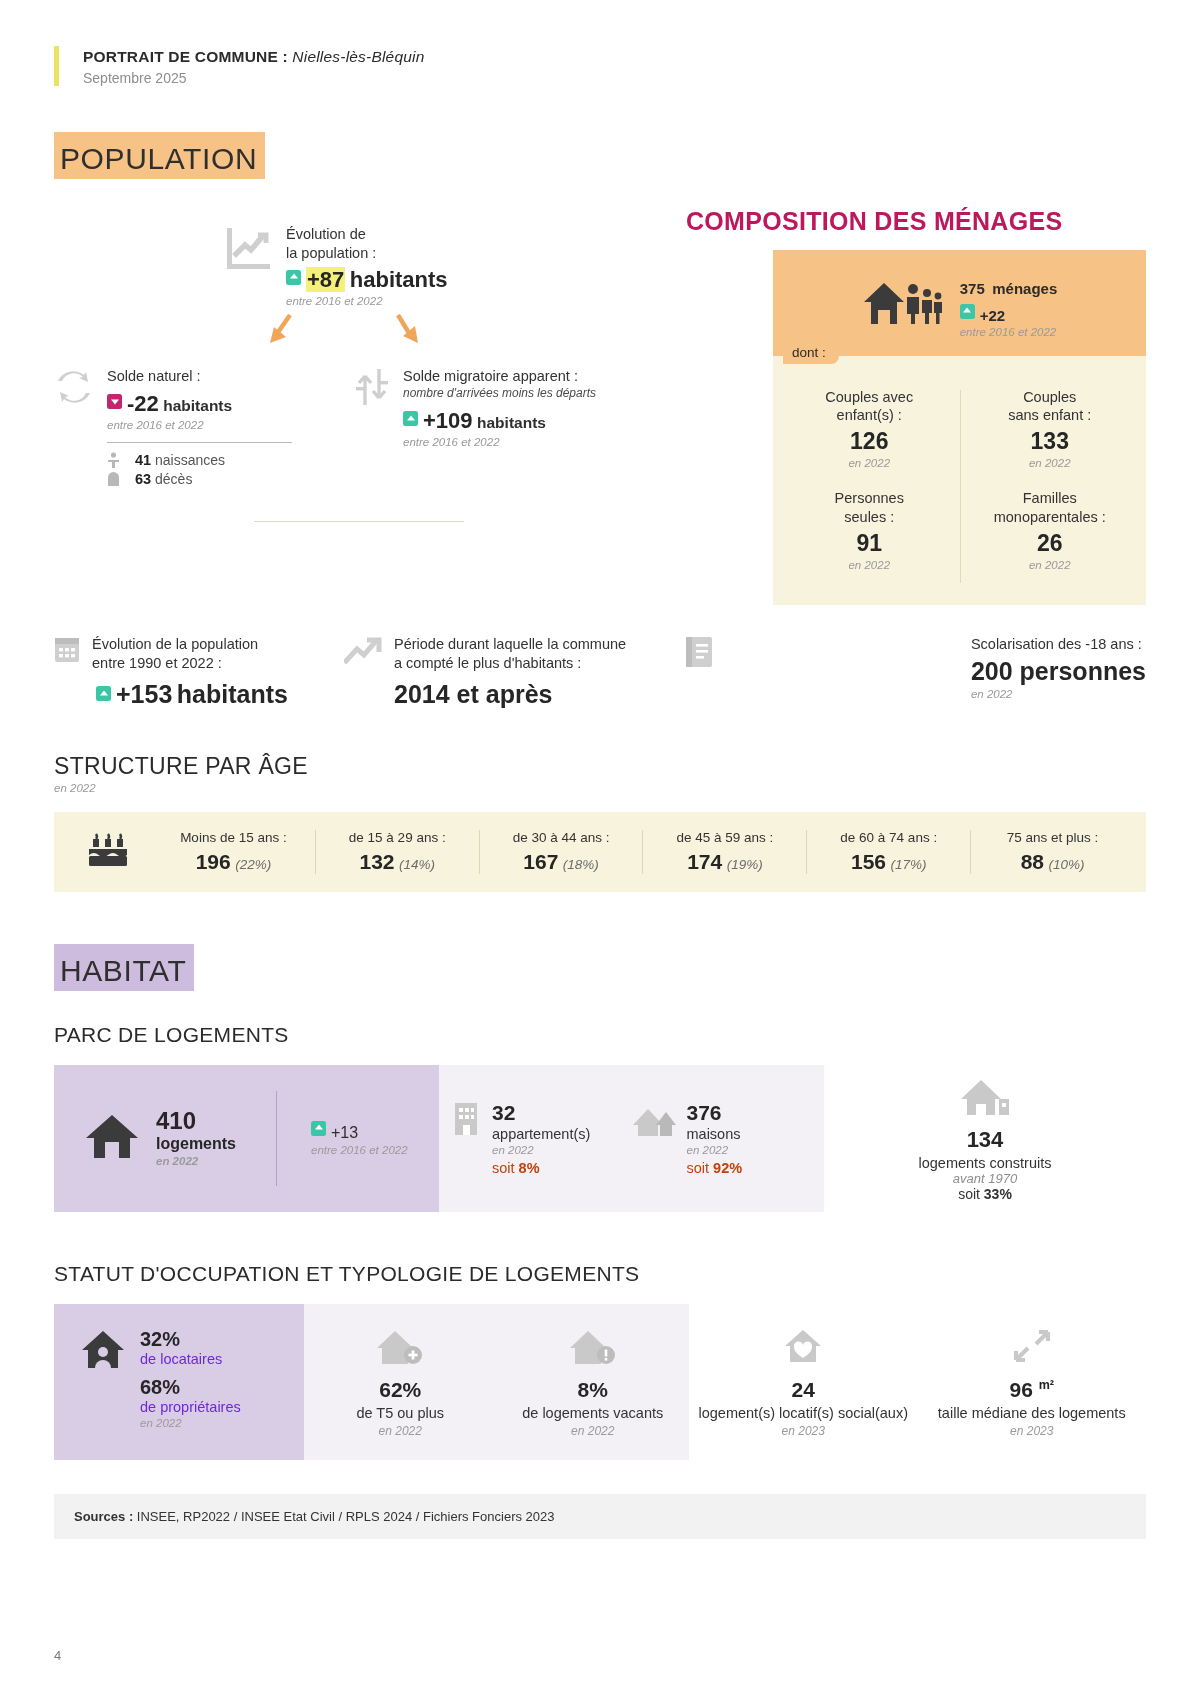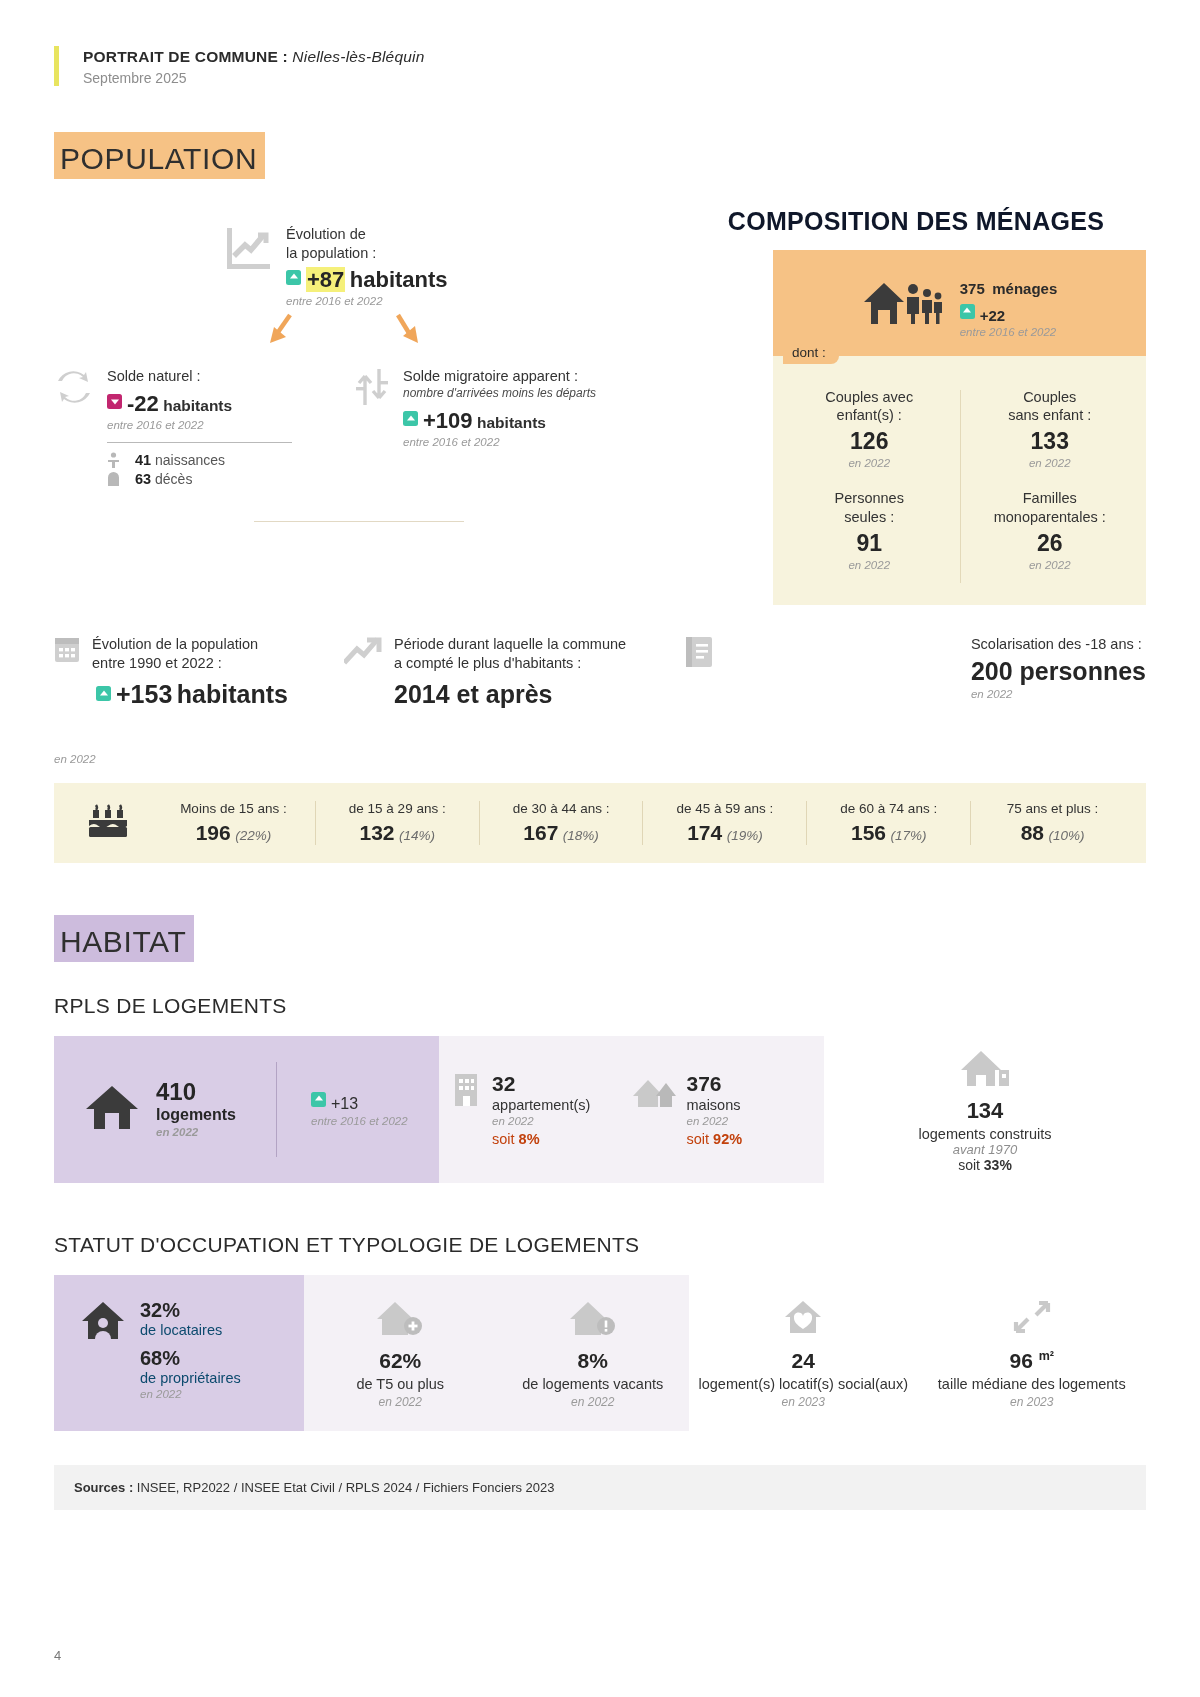--- a/index.html
+++ b/index.html
@@ -70,22 +70,22 @@
 
   .sep-line { width: 210px; height: 1px; background: #e2d9c4; margin: 34px 0 0 200px; }
 
   .bottom-row { display: flex; margin-top: 30px; }
   .br-item { display: flex; gap: 12px; }
   .br-1 { width: 290px; }
   .br-2 { width: 330px; }
   .br-3 { flex: 1; padding-left: 10px; justify-content: space-between; }
 
   
-  .men-title { font-size: 25px; font-weight: 700; letter-spacing: .3px; text-align: center;
-               color: #0f172a; margin-bottom: 14px; }
+  .men-title { font-size: 25px; font-weight: 700; letter-spacing: .3px; text-align: left;
+               color: #be185d; margin-bottom: 14px; }
   .men-card { width: 373px; margin-left: auto; }
   .men-top { background: #f6c285; padding: 20px 18px 18px 18px;
              display: flex; align-items: center; gap: 16px; justify-content: center; }
   .men-top-num { font-size: 27px; font-weight: 700; color: #2b2b2b; }
   .men-top-num span { font-size: 15px; font-weight: 700; }
   .men-delta { font-size: 15px; font-weight: 700; color: #2b2b2b; margin-top: 3px; }
   .men-body { background: #f7f3dd; position: relative; padding: 26px 6px 20px 6px; }
   .dont-tab { position: absolute; top: -14px; left: 10px; background: #f6c285;
               border-radius: 0 8px 8px 0; font-size: 13.5px; padding: 3px 13px 4px 9px; color: #2b2b2b; }
   .men-grid { display: flex; flex-wrap: wrap; }
@@ -127,21 +127,21 @@
   .parc-c-l2 { font-size: 13px; font-style: italic; color: #8d8d8d; }
   .parc-c-l3 { font-size: 14px; color: #333; }
 
   
   .stat-row { display: flex; margin-top: 18px; align-items: stretch; }
   .stat-a { width: 250px; background: #d9cde6; display: flex; gap: 14px;
             padding: 24px 14px 24px 26px; align-items: flex-start; }
   .stat-b { width: 385px; background: #f4f1f6; display: flex; }
   .stat-c { flex: 1; display: flex; }
   .stat-pct { font-size: 20px; font-weight: 700; color: #262626; }
-  .stat-sub { font-size: 14.5px; color: #0c4a6e; margin-bottom: 9px; }
+  .stat-sub { font-size: 14.5px; color: #6d28d9; margin-bottom: 9px; }
   .scell { flex: 1; text-align: center; padding: 22px 8px; }
   .scell .bn { font-size: 21px; font-weight: 700; color: #262626; margin-top: 8px; }
   .scell .bt { font-size: 14.5px; color: #333; margin-top: 2px; line-height: 1.3; }
   .scell .by { font-size: 12px; font-style: italic; color: #9a9a9a; margin-top: 2px; }
   .scell .bn sup { font-size: 12.5px; }
 
   
   .sources { background: #f2f2f2; margin-top: 34px; padding: 15px 20px; font-size: 13px; color: #333; }
   .sources b { font-weight: 700; }
   .pagenum { position: absolute; left: 54px; bottom: 34px; font-size: 13px; color: #777; }
@@ -359,20 +359,21 @@
         <div>
           <div class="lab">Scolarisation des -18 ans :</div>
           <div class="bignum" style="margin-top:3px;">200 personnes</div>
           <div class="yr">en 2022</div>
         </div>
       </div>
     </div>
   </div>
 
   <div style="margin-top:44px;">
+    <div class="sub-title" style="font-size:23px;">STRUCTURE PAR ÂGE</div>
     <div class="sub-note">en 2022</div>
 
     <div class="age-band">
       <span class="age-icon">
         <svg width="44" height="38" viewBox="0 0 44 38">
           <path d="M10 3 q2 3 0 5 M22 3 q2 3 0 5 M34 3 q2 3 0 5" stroke="#3b3b3b" stroke-width="2.4" fill="none"></path>
           <rect x="7" y="8" width="6" height="8" fill="#3b3b3b"></rect>
           <rect x="19" y="8" width="6" height="8" fill="#3b3b3b"></rect>
           <rect x="31" y="8" width="6" height="8" fill="#3b3b3b"></rect>
           <path d="M3 18 h38 v6 q-5 4 -9.5 0 t-9.5 0 t-9.5 0 T3 24 Z" fill="#3b3b3b"></path>
@@ -404,21 +405,21 @@
           <div class="t">75 ans et plus :</div>
           <div class="v"><b>88</b> <i>(10%)</i></div>
         </div>
       </div>
     </div>
   </div>
 
   <div style="margin-top:52px;">
     <div class="sec-title hab">HABITAT</div>
 
-    <div style="margin-top:32px;" class="sub-title">RPLS DE LOGEMENTS</div>
+    <div style="margin-top:32px;" class="sub-title">PARC DE LOGEMENTS</div>
 
     <div class="parc-row">
       <div class="parc-a">
         <span class="icon-dark">
           <svg width="56" height="48" viewBox="0 0 56 48">
             <path d="M2 26 L28 3 L54 26 h-8 v20 H10 V26 Z" fill="#3b3b3b"></path>
             <rect x="21" y="30" width="14" height="16" fill="#d9cde6"></rect>
           </svg>
         </span>
         <div class="parc-410">

